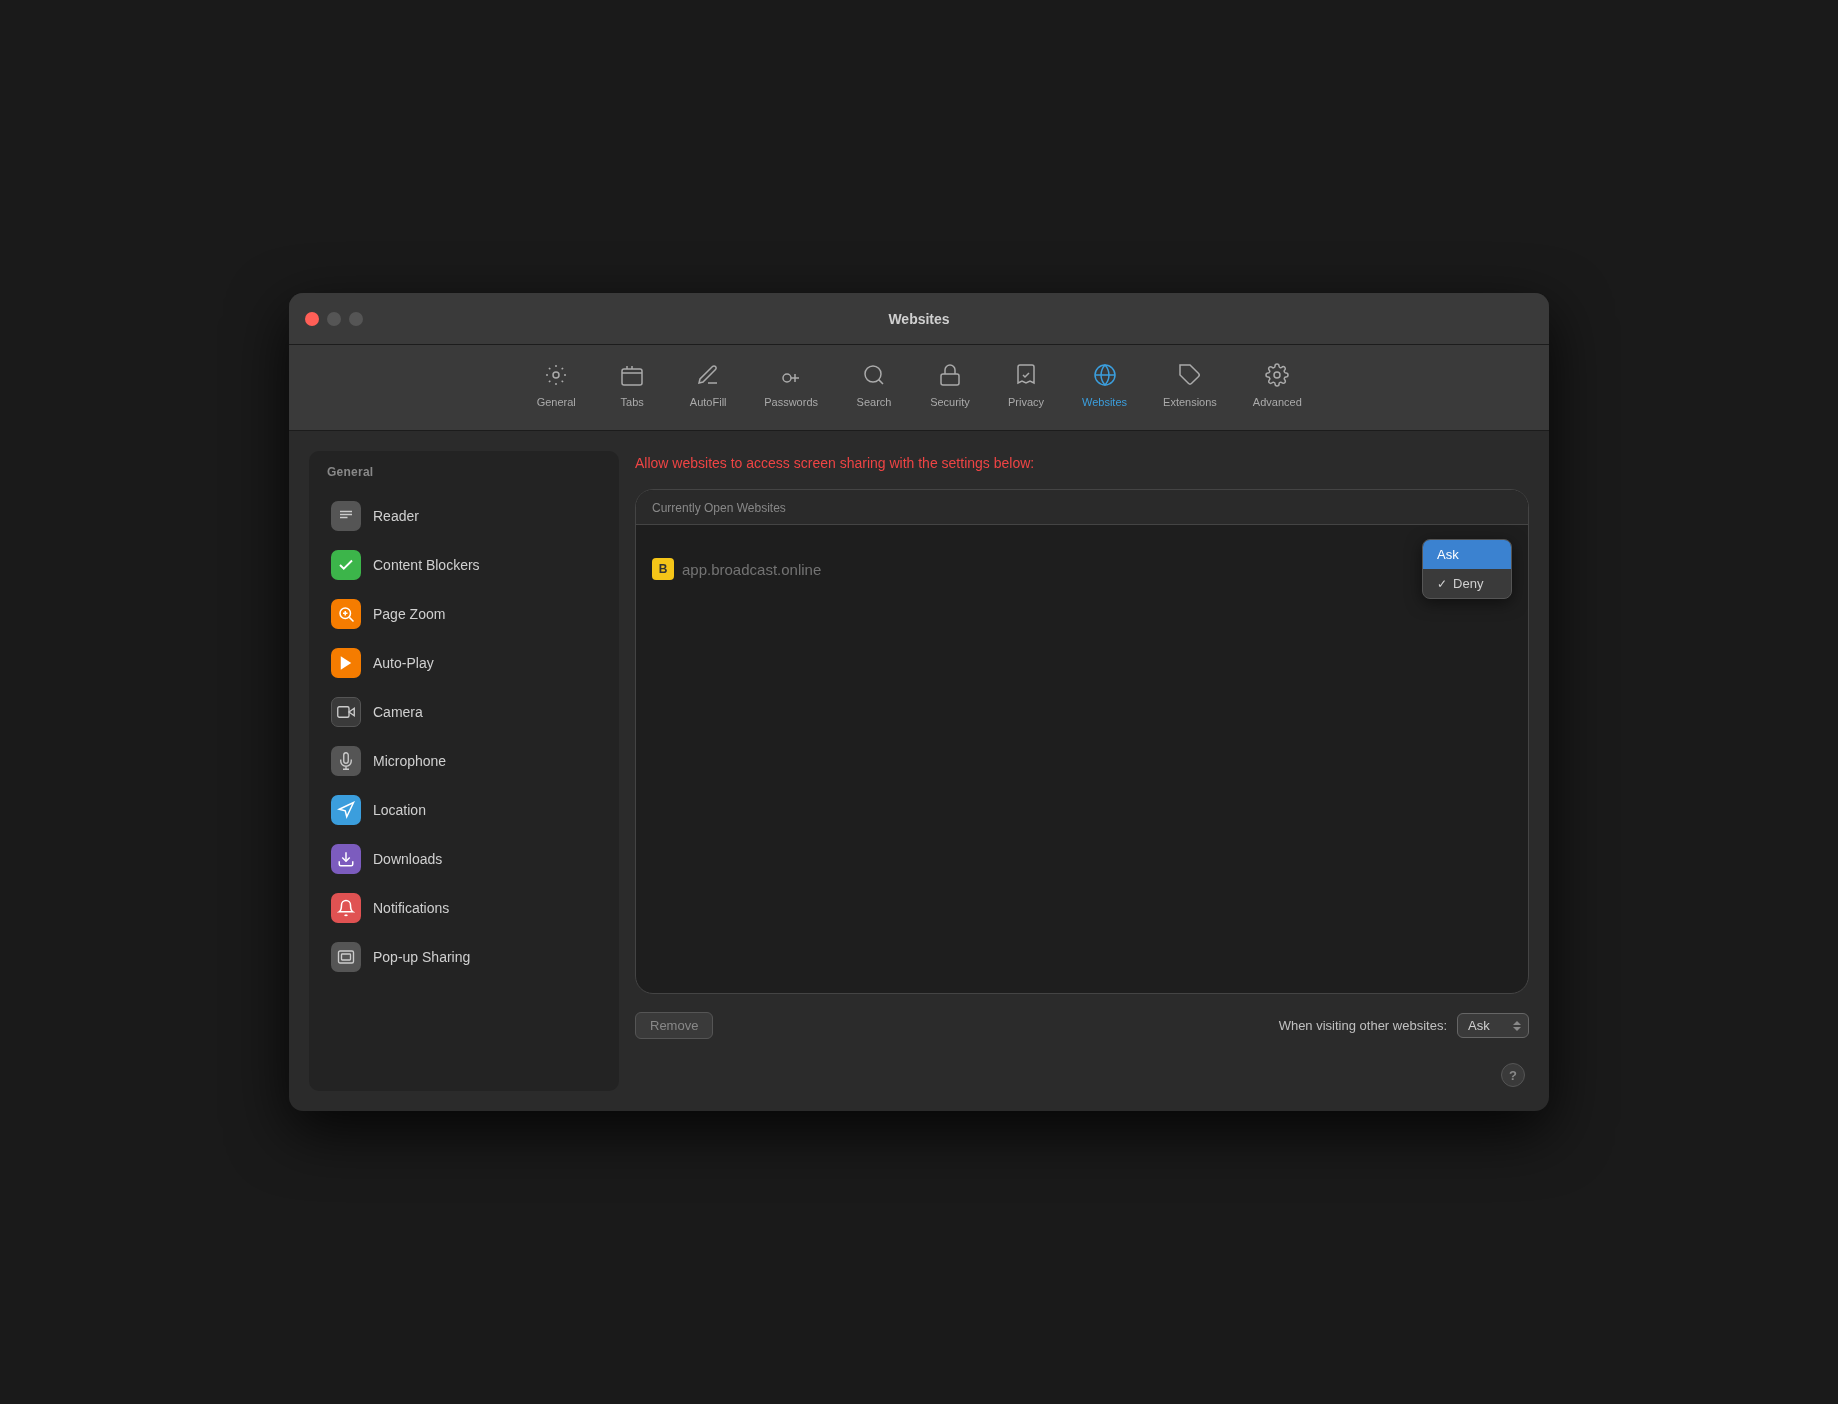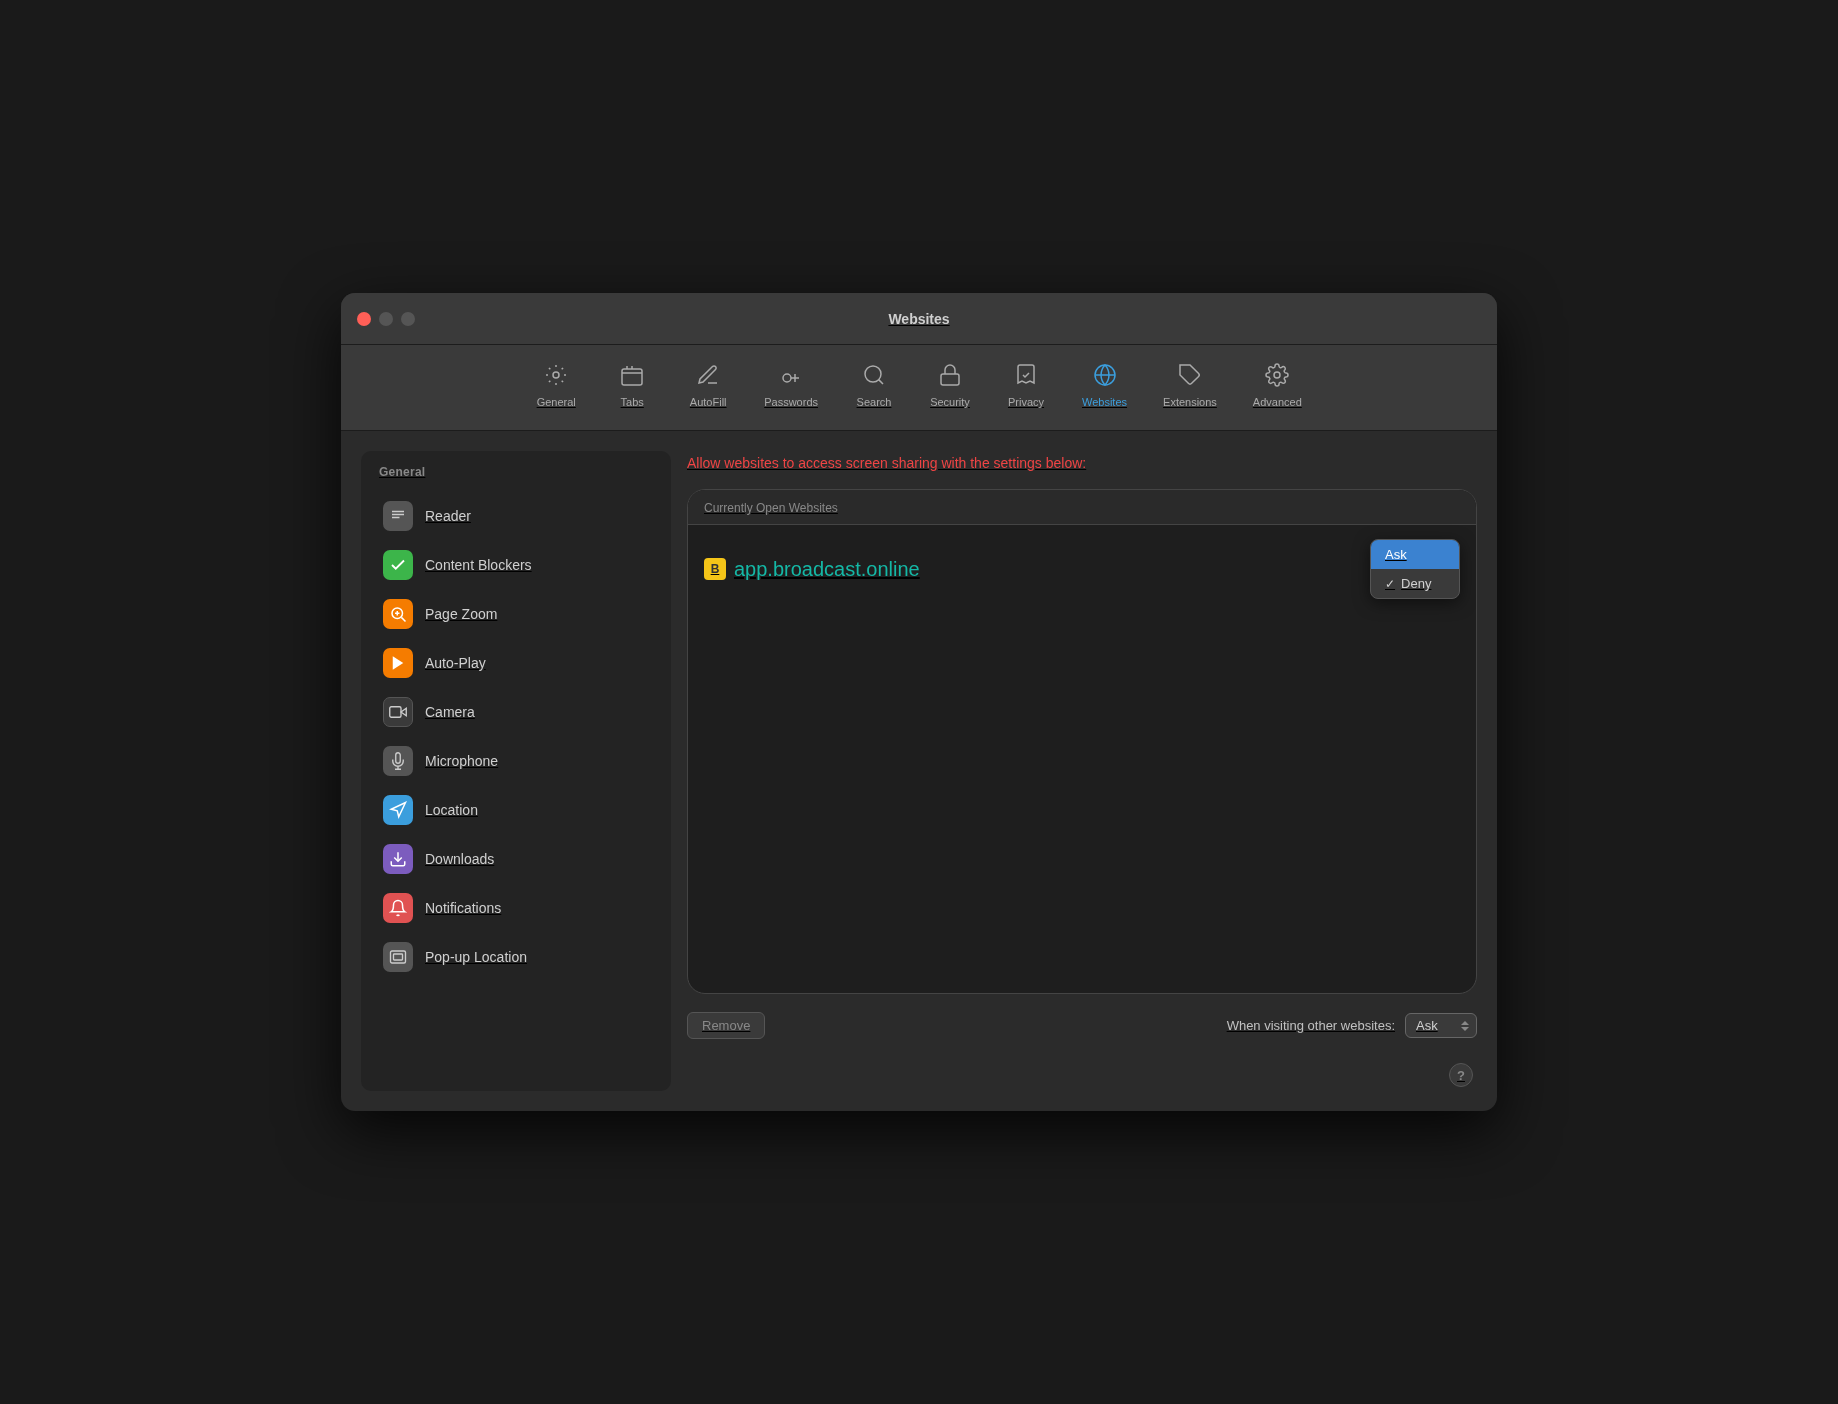--- a/index.html
+++ b/index.html
@@ -7,26 +7,25 @@
     body {
       background: #1a1a1a;
       display: flex;
       justify-content: center;
       align-items: center;
       min-height: 100vh;
       font-family: -apple-system, BlinkMacSystemFont, 'SF Pro Text', 'Helvetica Neue', sans-serif;
     }
 
     .window {
-      width: 1156px;
+      width: 1260px;
       background: #2b2b2b;
       border-radius: 14px;
       overflow: hidden;
       box-shadow: 0 20px 60px rgba(0,0,0,0.8);
-      text-decoration: underline;
     }
 
     
     .title-bar {
       background: #3a3a3a;
       height: 52px;
       display: flex;
       align-items: center;
       justify-content: center;
       position: relative;
@@ -227,22 +226,22 @@
       display: flex;
       align-items: center;
       justify-content: center;
       font-size: 12px;
       font-weight: 700;
       color: #333;
       flex-shrink: 0;
     }
 
     .website-url {
-      color: #14b8a6;
-      font-size: 20px;
+      color: #737373;
+      font-size: 15px;
     }
 
     
     .dropdown-popup {
       background: #3a3a3a;
       border: 1px solid #555;
       border-radius: 8px;
       overflow: hidden;
       box-shadow: 0 4px 16px rgba(0,0,0,0.5);
       min-width: 90px;
@@ -563,21 +562,21 @@
           <span class="sidebar-item-label">Notifications</span>
         </div>
 
         <div class="sidebar-item">
           <div class="sidebar-item-icon" style="background:#555;">
             <svg width="18" height="18" viewBox="0 0 24 24" fill="none" stroke="#ccc" stroke-width="1.8">
               <rect x="2" y="4" width="20" height="16" rx="2"></rect>
               <rect x="6" y="8" width="12" height="8" rx="1" fill="#555" stroke="#ccc"></rect>
             </svg>
           </div>
-          <span class="sidebar-item-label">Pop-up Location</span>
+          <span class="sidebar-item-label">Pop-up Sharing</span>
         </div>
 
       </div>
     </div>
 
     <div class="right-panel">
       <p class="panel-description">Allow websites to access screen sharing with the settings below:</p>
 
       <div class="websites-table-container">
         <div class="table-header">

